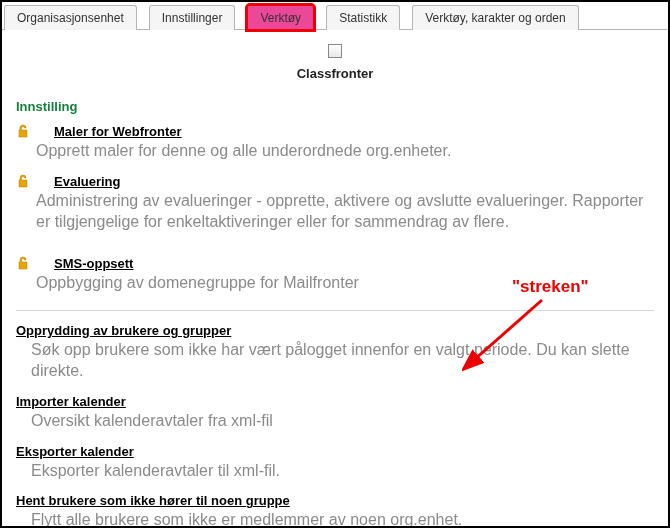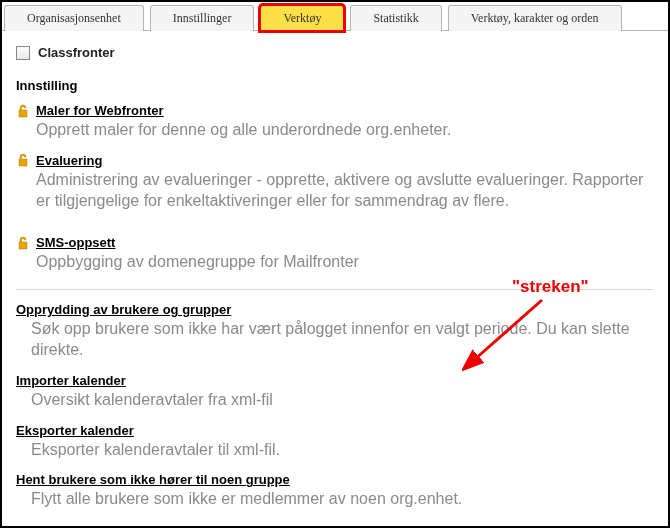--- a/index.html
+++ b/index.html
@@ -16,65 +16,65 @@
   .tabs {
     display: flex;
     align-items: flex-end;
     padding: 2px 2px 0 2px;
     border-bottom: 1px solid #b5b5b5;
     background: #fff;
   }
   .tab {
     border: 1px solid #b5b5b5;
     border-bottom: none;
-    padding: 5px 22px;
-    margin-right: 6px;
+    padding: 5px 12px;
+    margin-right: 12px;
     background: #f5f5f5;
     font-size: 12px;
     color: #333;
     cursor: pointer;
     border-top-left-radius: 3px;
     border-top-right-radius: 3px;
     position: relative;
     top: 1px;
-    font-family: Liberation Serif, serif;
   }
   .tab.tools {
-    background: #fde047;
+    background: #ec4899;
     outline: 3px solid #e00;
     outline-offset: -1px;
     z-index: 2;
   }
   .panel {
     padding: 14px 14px 10px 14px;
     background: #fff;
   }
   .cf-row {
     display: flex;
     align-items: center;
     gap: 8px;
     margin-bottom: 18px;
+    flex-direction: column;
   }
   .cf-check {
     width: 14px;
     height: 14px;
     border: 1px solid #888;
     background: linear-gradient(#fff,#e8e8e8);
   }
   .cf-label { font-size: 13px; font-weight: bold; color: #222; }
   .section-head {
     font-size: 13px;
     font-weight: bold;
-    color: #000000;
+    color: #15803d;
     margin-bottom: 6px;
   }
   .item {
     padding: 4px 0 8px 0;
   }
-  .item .row1 { display: flex; align-items: center; gap: 6px; }
+  .item .row1 { display: flex; align-items: flex-start; gap: 24px; }
   .lock {
     width: 14px; height: 14px; flex: 0 0 14px;
     position: relative;
   }
   .lock svg { width: 14px; height: 14px; }
   .item a.title {
     font-size: 13px;
     font-weight: bold;
     color: #000;
     text-decoration: underline;

